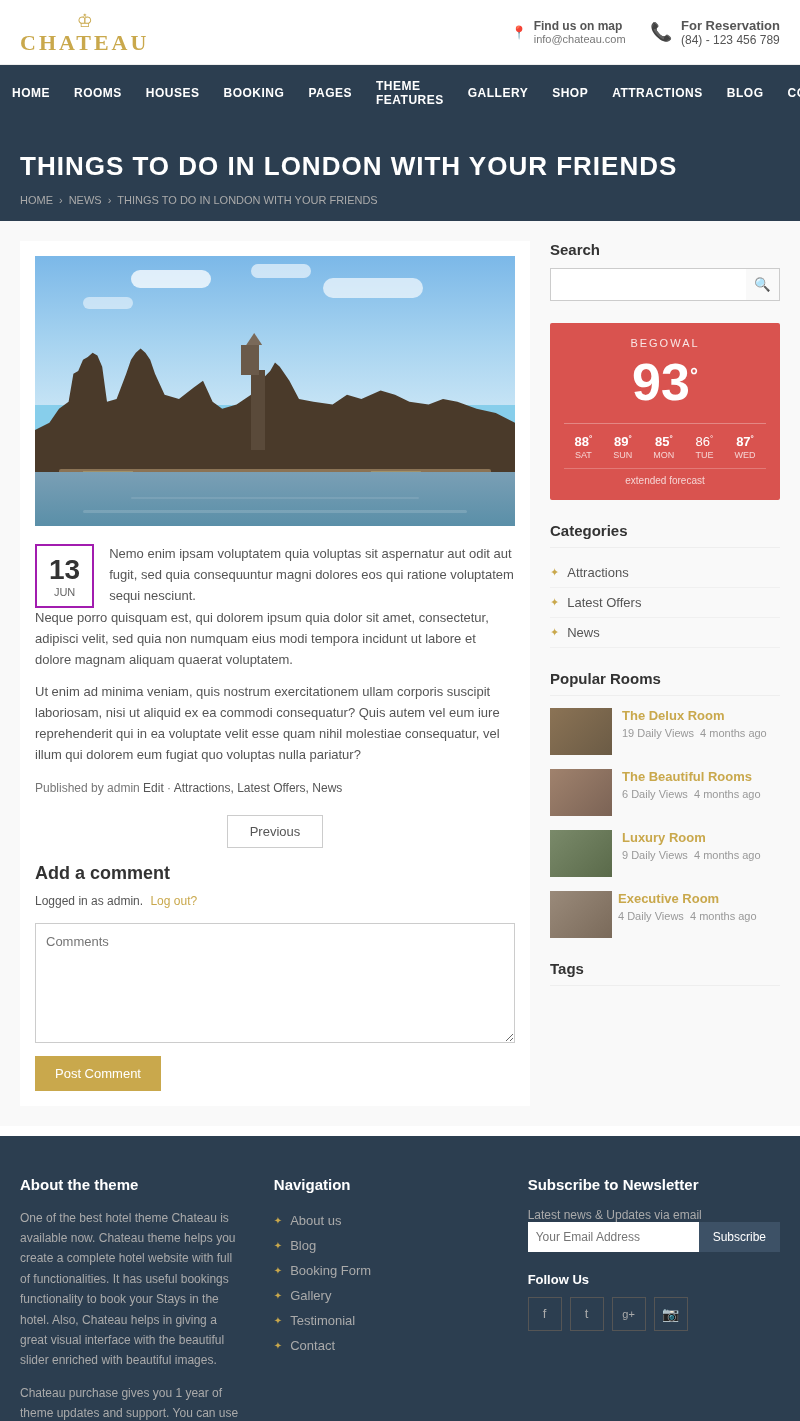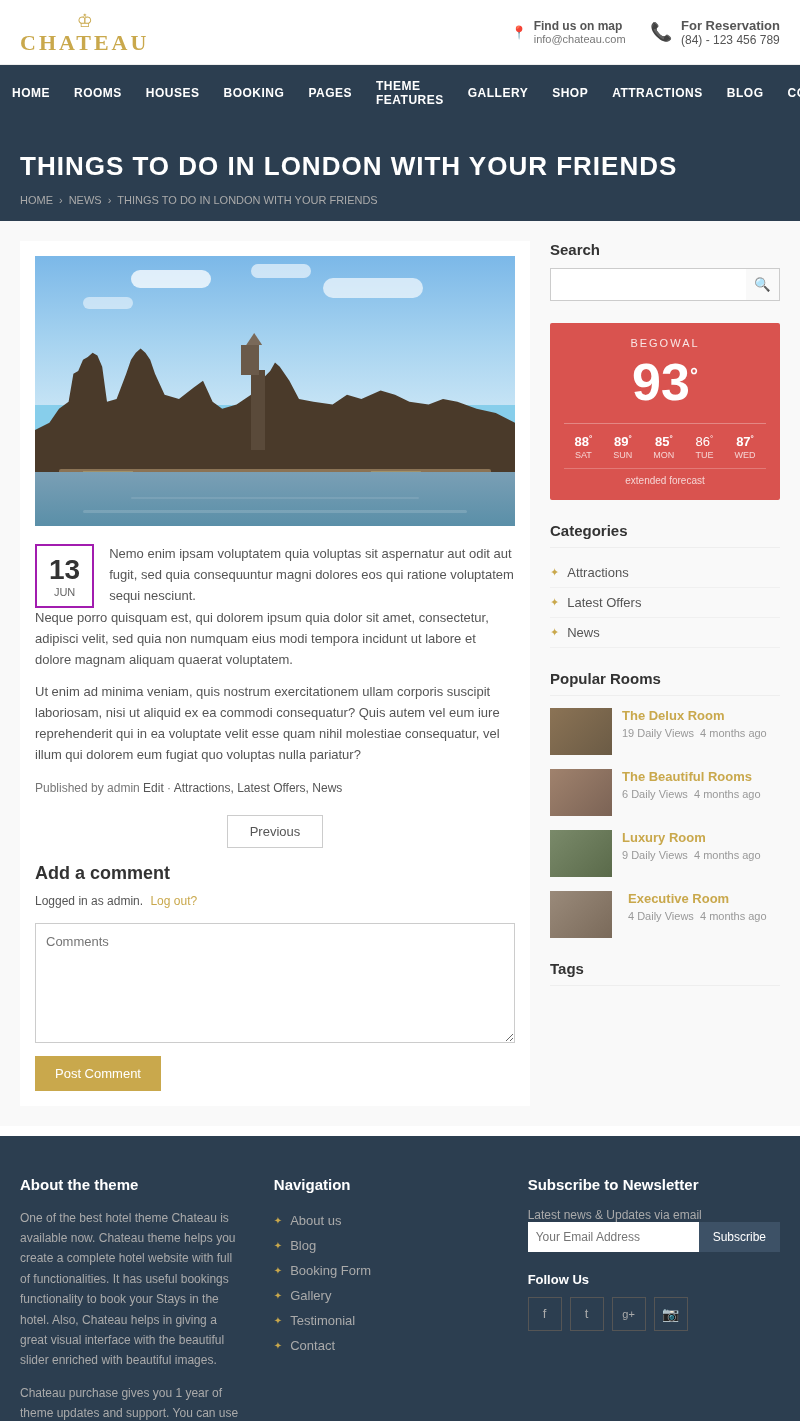--- a/index.html
+++ b/index.html
@@ -218,21 +218,21 @@
       <div style="display:flex; gap:10px; margin-bottom:14px; cursor:pointer;">
         <div style="width:62px; height:47px; background:linear-gradient(135deg,#7a8a6a 0%,#5a6a4a 100%); flex-shrink:0;"></div>
         <div>
           <div style="font-size:13px; color:#c9a84c; font-weight:bold; margin-bottom:4px;">Luxury Room</div>
           <div style="font-size:11px; color:#999;">
             <span>9 Daily Views</span>&nbsp;&nbsp;<span>4 months ago</span>
           </div>
         </div>
       </div>
 
-      <div style="display:flex; gap:16px; margin-bottom:14px; cursor:pointer;">
+      <div style="display:flex; gap:6px; margin-bottom:14px; cursor:pointer;">
         <div style="width:62px; height:47px; background:linear-gradient(135deg,#9a8a7a 0%,#7a6a5a 100%); flex-shrink:0;"></div>
         <div>
           <div style="font-size:13px; color:#c9a84c; font-weight:bold; margin-bottom:4px;">Executive Room</div>
           <div style="font-size:11px; color:#999;">
             <span>4 Daily Views</span>&nbsp;&nbsp;<span>4 months ago</span>
           </div>
         </div>
       </div>
     </div>
 

